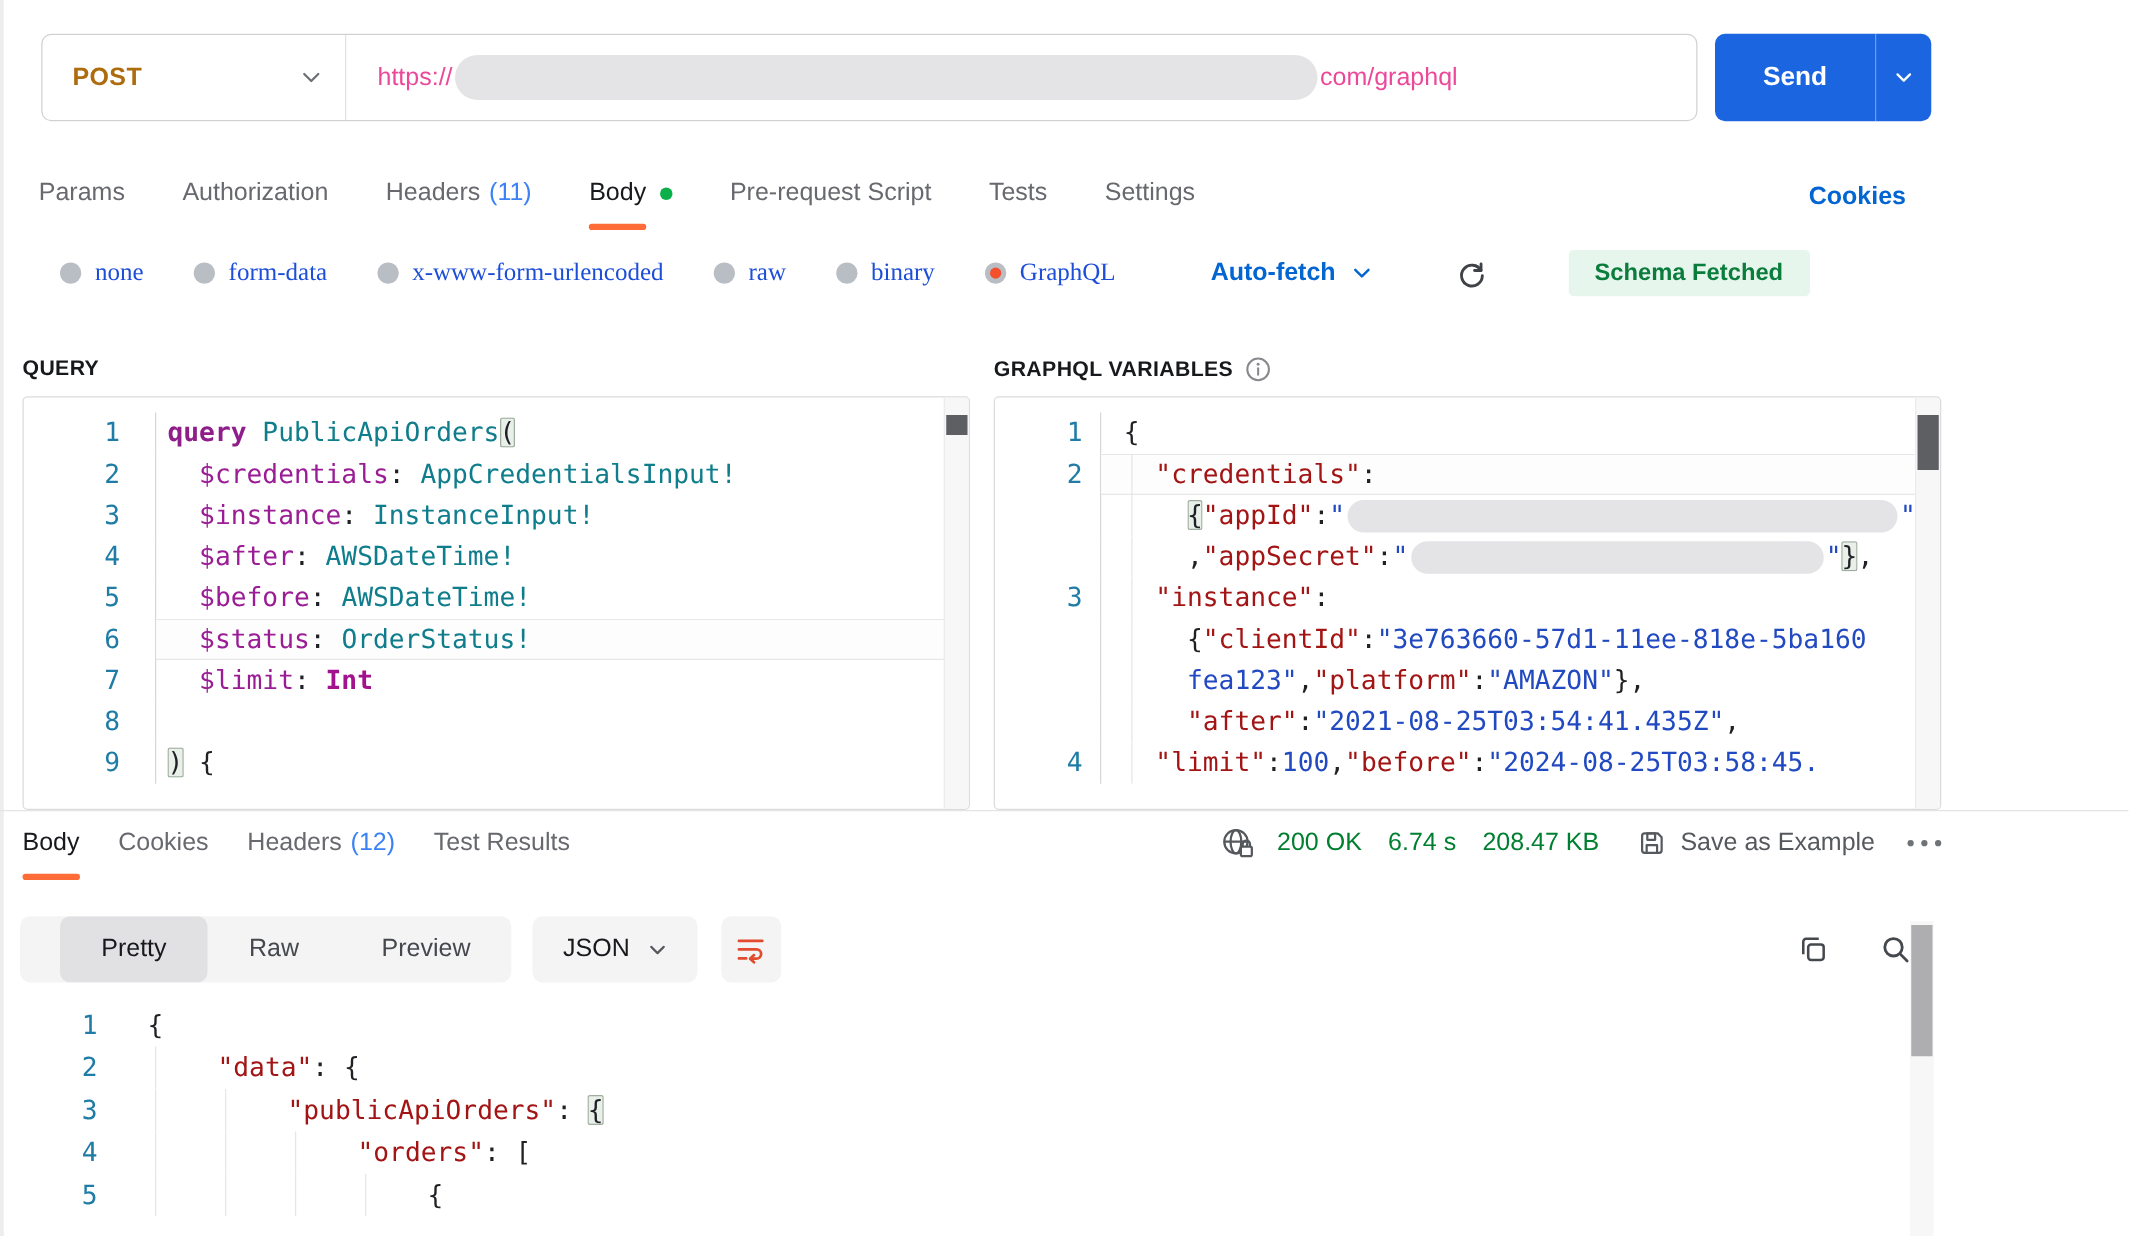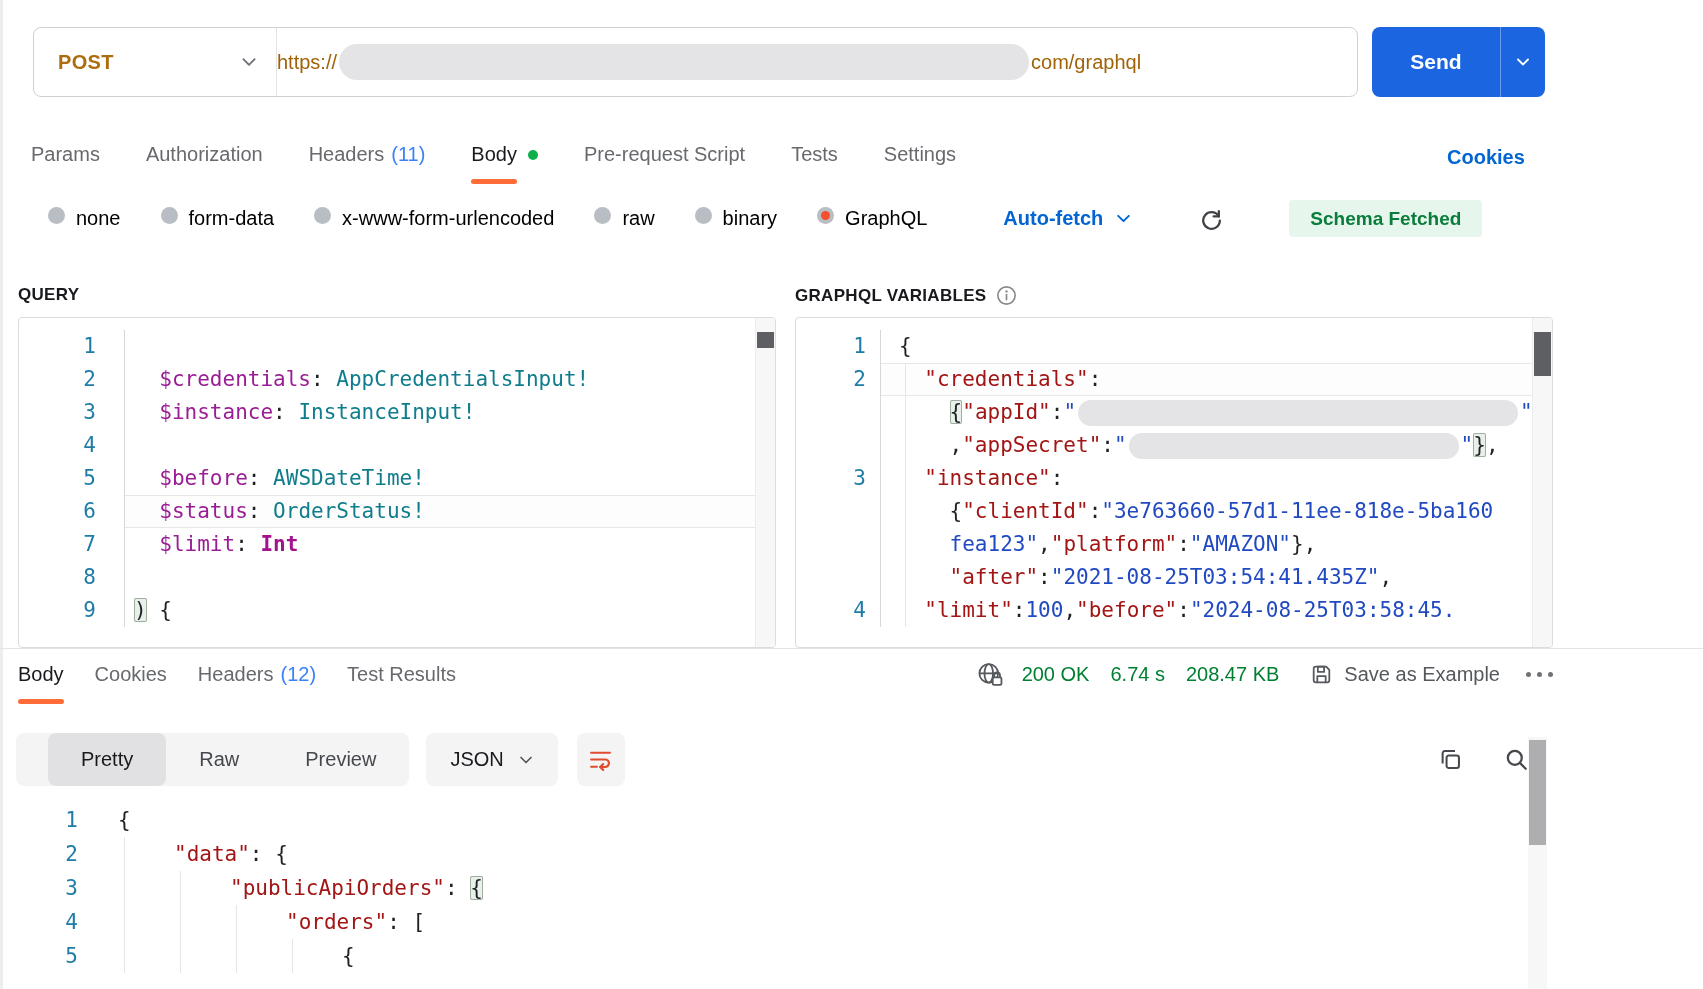--- a/index.html
+++ b/index.html
@@ -8,21 +8,21 @@
   .left-edge{position:absolute;left:0;top:0;width:3px;height:100%;background:#ededee;}
 
   
   .url-bar{position:absolute;left:33px;top:27px;width:1325px;height:70px;border:1px solid #cfd1d4;
            border-radius:8px;display:flex;align-items:center;box-sizing:border-box;background:#fff;}
   .method{width:200px;display:flex;align-items:center;justify-content:space-between;
           padding:0 18px 0 24px;cursor:pointer;}
   .method-label{color:#ad6c0d;font-weight:bold;font-size:20px;letter-spacing:.3px;}
   .caret{color:#6d7075;display:flex;}
   .vdivider{width:1px;height:68px;background:#e2e3e5;}
-  .url-text{font-size:20px;color:#a16207;display:flex;align-items:center;white-space:nowrap;}
+  .url-text{margin-left:25px;font-size:20px;color:#ec4899;display:flex;align-items:center;white-space:nowrap;}
   .blur{display:inline-block;background:#e4e4e6;border-radius:18px;vertical-align:middle;}
   .url-blur{width:690px;height:36px;margin:0 2px;}
   .send-btn{position:absolute;left:1372px;top:27px;width:173px;height:70px;background:#1b66e0;
             border-radius:8px;display:flex;align-items:stretch;color:#fff;cursor:pointer;}
   .send-main{flex:1;display:flex;align-items:center;justify-content:center;font-size:21px;font-weight:bold;}
   .send-divider{width:1px;background:rgba(255,255,255,.35);margin:0;}
   .send-caret{width:44px;display:flex;align-items:center;justify-content:center;}
 
   
   .req-tabs{position:absolute;left:31px;top:143px;display:flex;gap:46px;}
@@ -30,21 +30,21 @@
   .tab .tab-label{position:relative;}
   .tab.active{color:#17191c;}
   .tab.active .tab-label::after{content:'';position:absolute;left:0;right:0;bottom:-18px;height:5px;
         background:#ff6c37;border-radius:3px;}
   .tab .count{color:#3b82f6;margin-left:7px;}
   .tab .green-dot{width:10px;height:10px;border-radius:50%;background:#0caf49;margin-left:11px;}
   .cookies-link{position:absolute;left:1447px;top:146px;color:#0265d2;font-size:20px;font-weight:600;cursor:pointer;}
 
   
   .mode-row{position:absolute;left:48px;top:200px;height:37px;display:flex;align-items:center;gap:40px;}
-  .mode{display:flex;align-items:flex-start;gap:11px;font-size:20px;color:#000000;cursor:pointer;}
+  .mode{display:flex;align-items:center;gap:11px;font-size:20px;color:#1d4ed8;cursor:pointer;font-family:Liberation Serif, serif;}
   .radio{width:17px;height:17px;border-radius:50%;background:#b9bdc4;position:relative;flex:0 0 auto;}
   .radio.sel::after{content:'';position:absolute;left:4px;top:4px;width:9px;height:9px;border-radius:50%;background:#f4502e;}
   .autofetch{display:flex;align-items:center;gap:12px;color:#0265d2;font-size:20px;font-weight:600;
              margin-left:36px;cursor:pointer;}
   .refresh{margin-left:26px;display:flex;cursor:pointer;color:#3f4247;}
   .schema-badge{margin-left:26px;height:37px;line-height:37px;background:#e7f6ed;color:#0a7c3c;
                 border-radius:4px;padding:0 21px;font-size:19px;font-weight:600;}
 
   
   .panel-title{position:absolute;top:285px;font-size:17px;font-weight:bold;color:#17191c;
@@ -225,35 +225,41 @@
           <line x1="9" y1="8.2" x2="9" y2="12.6" stroke-linecap="round"></line>
           <circle cx="9" cy="5.5" r="1" fill="currentColor" stroke="none"></circle>
       </svg>
     </span>
   </div>
 
   <div class="panel" id="query-panel">
     <div class="editor" id="query-editor">
         <div class="erow">
           <span class="ln">1</span>
+          <div class="cell">
+            <pre><span class="kw">query </span><span class="typ">PublicApiOrders</span><span class="match">(</span></pre>
+          </div>
         </div>
         <div class="erow">
           <span class="ln">2</span>
           <div class="cell">
             <pre><span class="pun">  </span><span class="var">$credentials</span><span class="pun">: </span><span class="typ">AppCredentialsInput!</span></pre>
           </div>
         </div>
         <div class="erow">
           <span class="ln">3</span>
           <div class="cell">
             <pre><span class="pun">  </span><span class="var">$instance</span><span class="pun">: </span><span class="typ">InstanceInput!</span></pre>
           </div>
         </div>
         <div class="erow">
           <span class="ln">4</span>
+          <div class="cell">
+            <pre><span class="pun">  </span><span class="var">$after</span><span class="pun">: </span><span class="typ">AWSDateTime!</span></pre>
+          </div>
         </div>
         <div class="erow">
           <span class="ln">5</span>
           <div class="cell">
             <pre><span class="pun">  </span><span class="var">$before</span><span class="pun">: </span><span class="typ">AWSDateTime!</span></pre>
           </div>
         </div>
         <div class="erow current">
           <span class="ln">6</span>
           <div class="cell">

